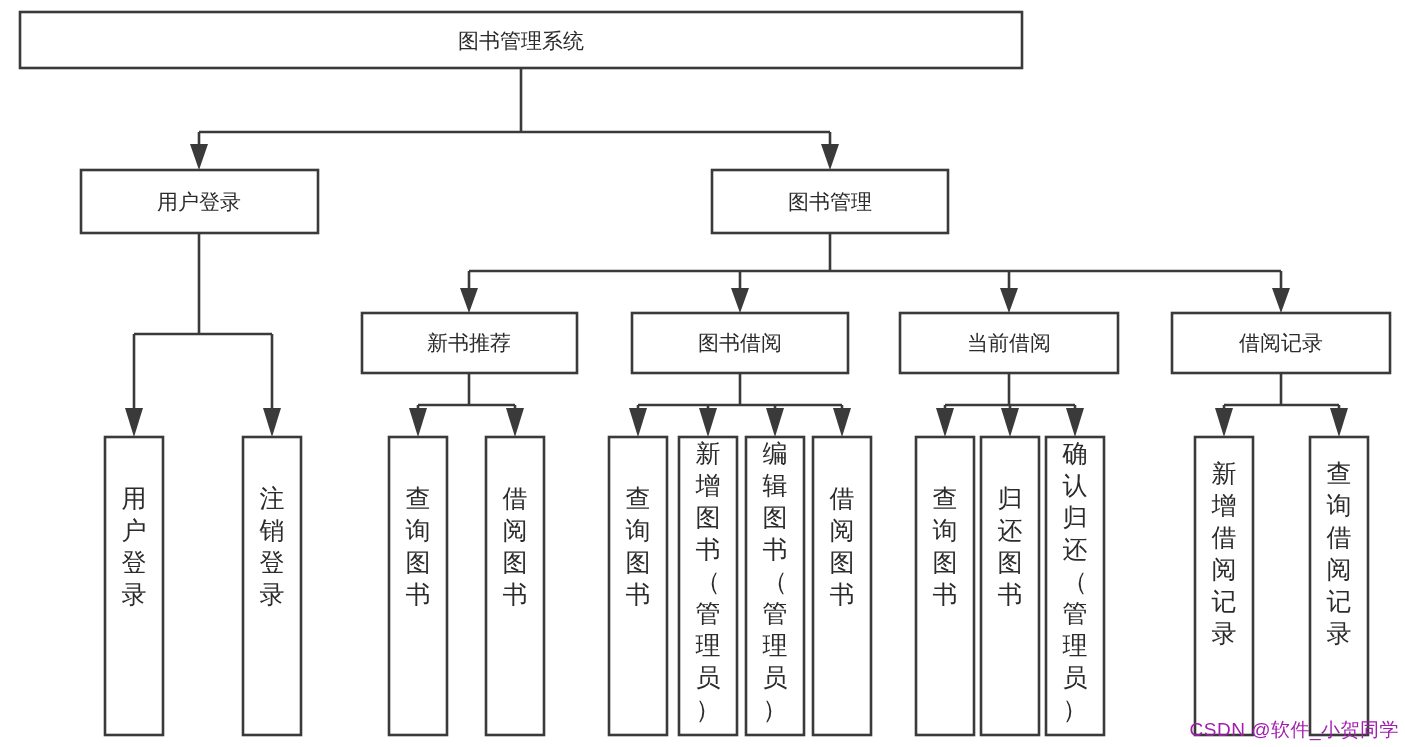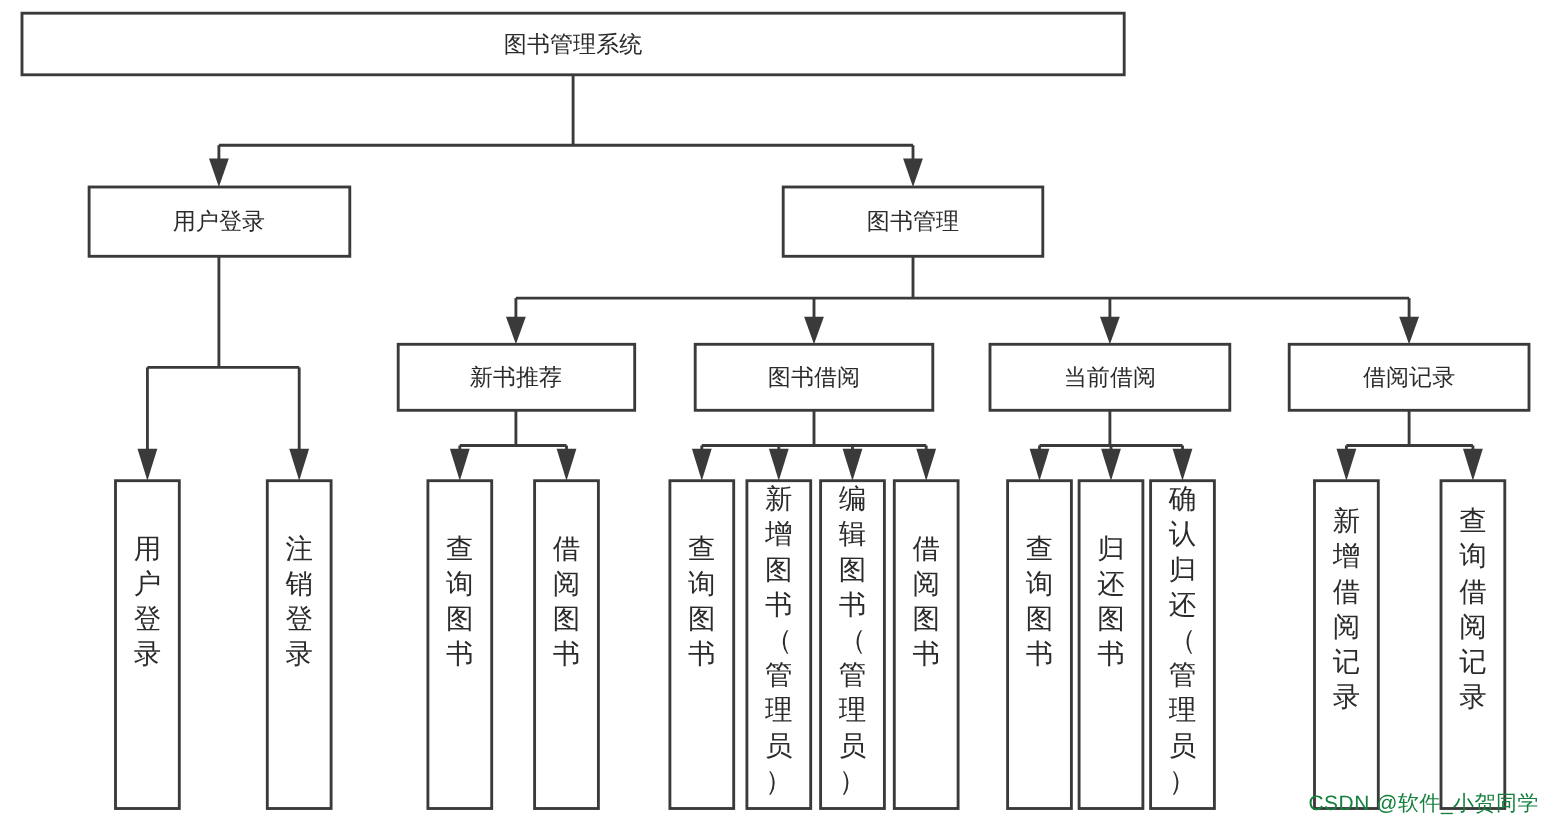--- a/index.html
+++ b/index.html
@@ -52,21 +52,21 @@
     font-size: 25px;
     fill: #2b2b2b;
     text-anchor: middle;
   }
   .watermark-text {
     position: absolute;
     right: 6px;
     bottom: 4px;
     font-family: "Liberation Sans", "DejaVu Sans", sans-serif;
     font-size: 19px;
-    color: #15803d;
+    color: #a21caf;
     letter-spacing: 0.5px;
     white-space: nowrap;
     user-select: none;
   }
 </style>
 </head>
 <body>
 
 <div id="diagram-root">
 

